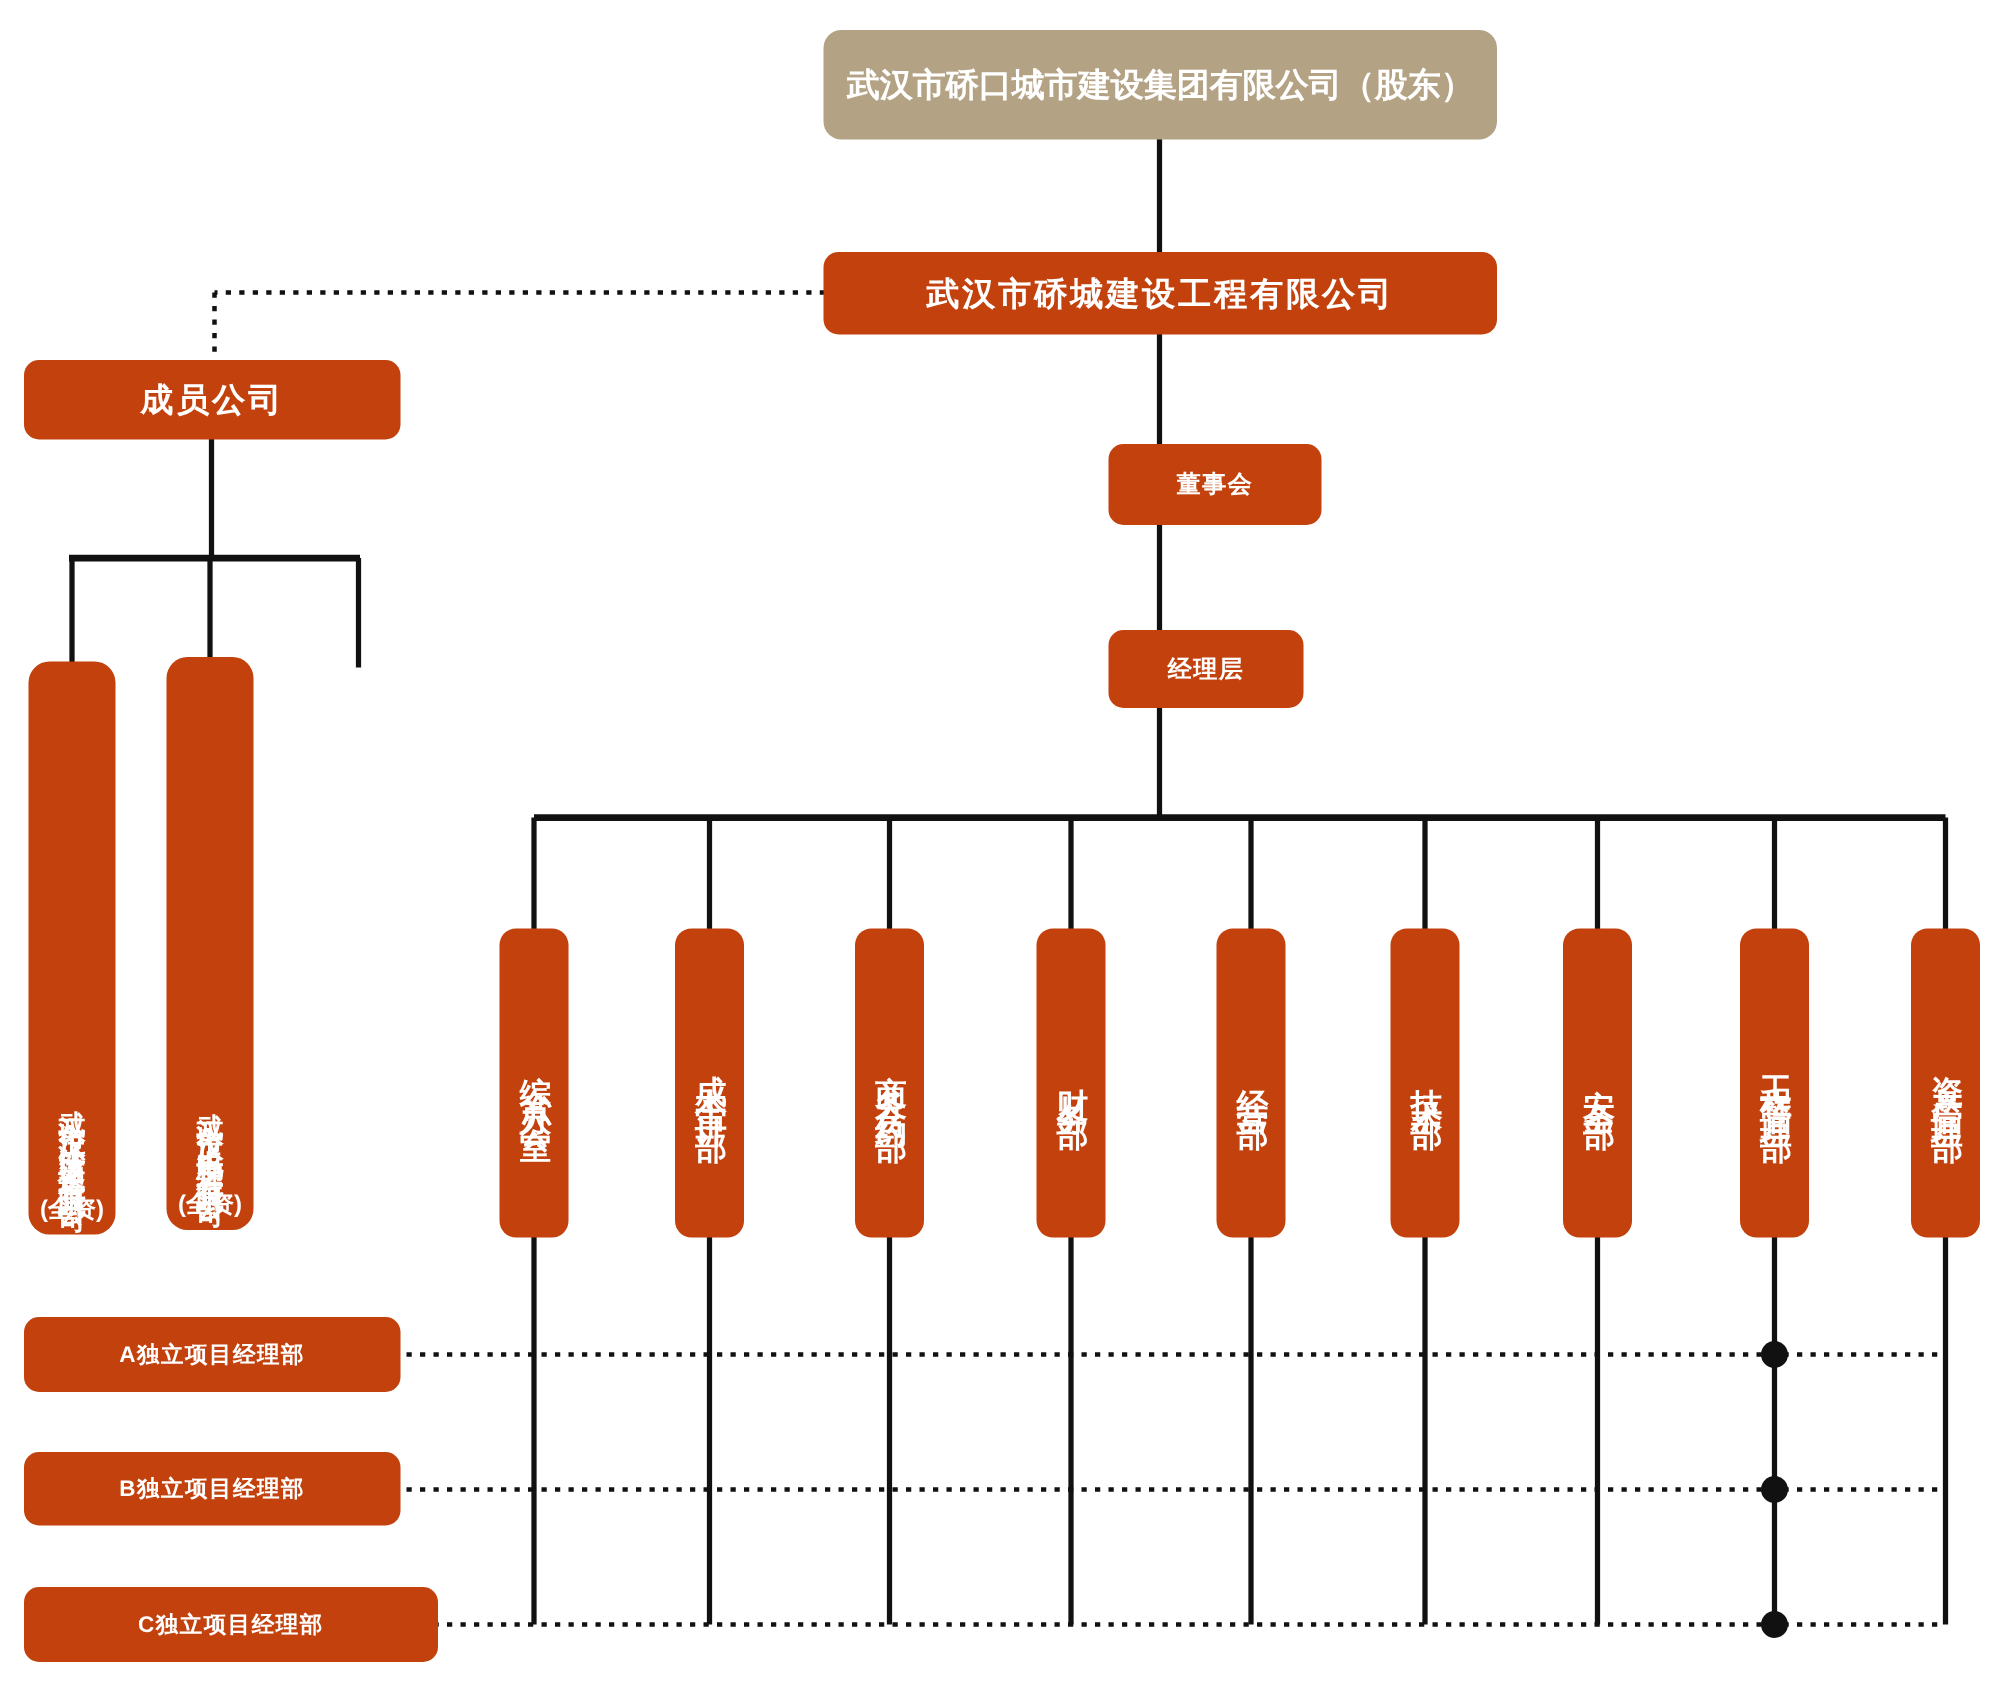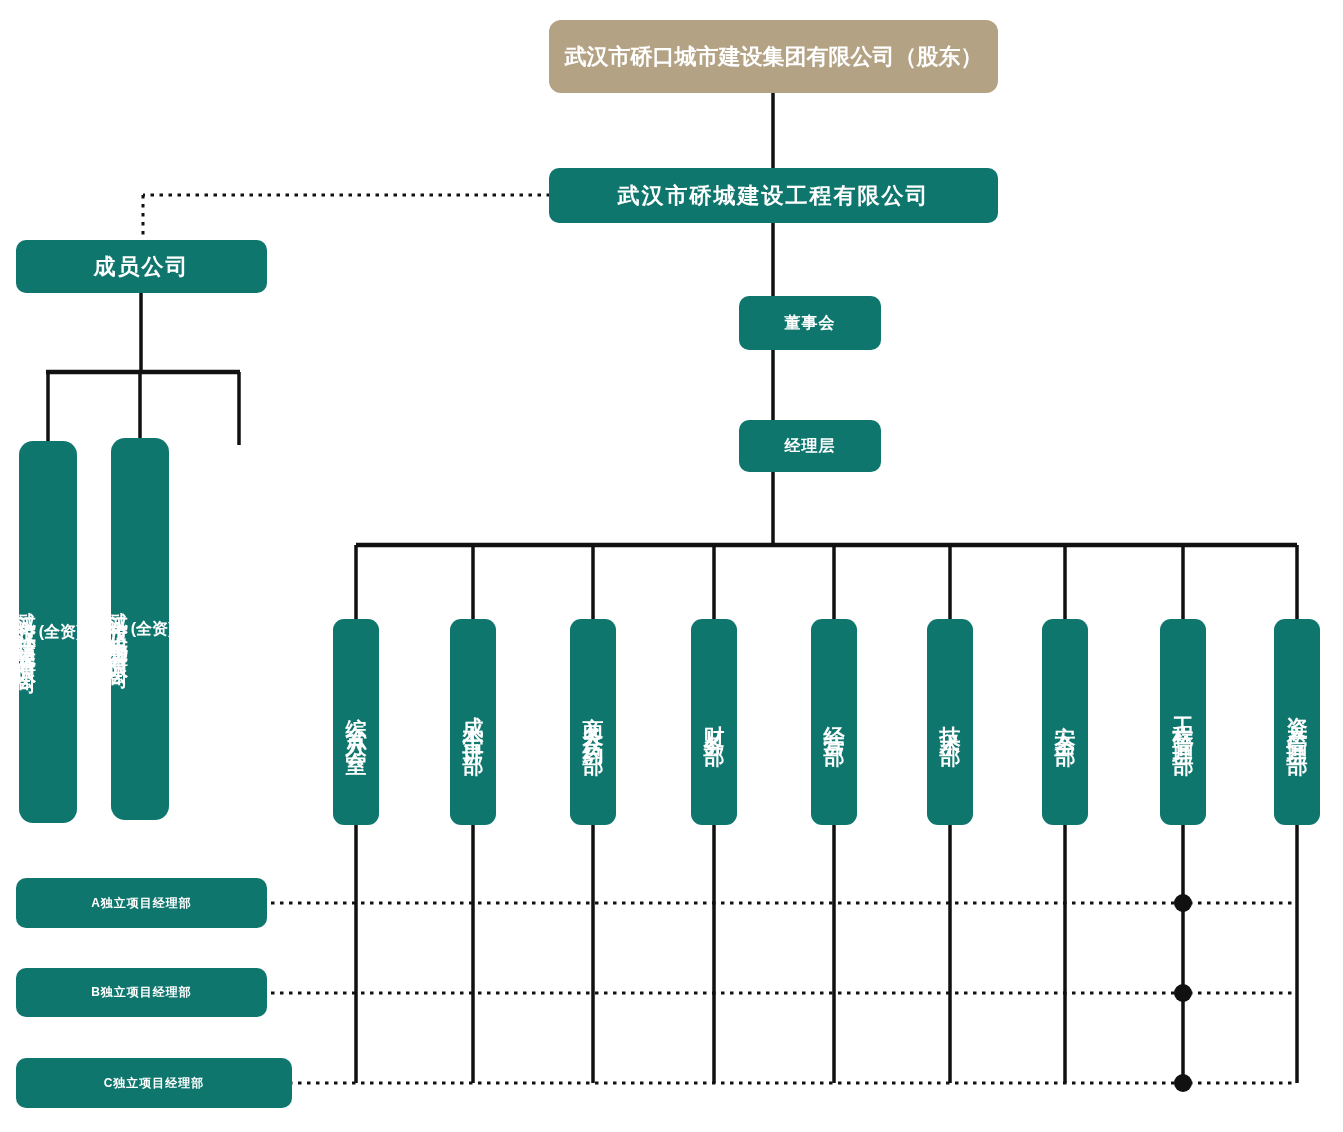--- a/index.html
+++ b/index.html
@@ -6,52 +6,52 @@
   #canvas{
     position:relative;
     width:1343px;height:1132px;
     background:#ffffff;
     font-family:"Liberation Sans","DejaVu Sans",sans-serif;
     overflow:hidden;
   }
   svg.lines{position:absolute;left:0;top:0;pointer-events:none;}
   .node{
     position:absolute;
-    background:#0f766e;
+    background:#c2410c;
     color:#ffffff;
     font-weight:bold;
     display:flex;
     align-items:center;
     justify-content:center;
     text-align:center;
     box-sizing:border-box;
     border-radius:10px;
   }
   .node.tan{background:#B4A284;border-radius:12px;}
   .top-line{font-size:22px;line-height:31px;}
   .h-label{font-size:16px;letter-spacing:1px;margin-left:36px;}
   .wide-label{font-size:22px;letter-spacing:2px;}
-  .proj-label{font-size:12px;letter-spacing:1px;}
+  .proj-label{font-size:15px;letter-spacing:1px;}
   .dept{
     width:46px;height:206px;
     border-radius:11px;
     flex-direction:column;
   }
   .dept .v-text{
     writing-mode:vertical-lr;
     text-orientation:upright;
     font-size:21px;
     letter-spacing:9px;
     font-weight:bold;
   }
   .sub{
     width:58px;height:382px;
     border-radius:14px;
-    flex-direction:row;
-    justify-content:center;
+    flex-direction:column;
+    justify-content:flex-end;
     padding:6px 0;
   }
   .sub .v-text{
     writing-mode:vertical-lr;
     text-orientation:upright;
     font-size:18px;
     letter-spacing:5px;
     font-weight:bold;
   }
   .sub .suffix{
@@ -119,21 +119,21 @@
 
   <div class="node tan" style="left:549px;top:20px;width:449px;height:73px;flex-direction:row;">
     <span class="top-line">武汉市硚口城市建设集团有限公司</span>
     <span class="top-line">（股东）</span>
   </div>
 
   <div class="node wide-label" style="left:549px;top:168px;width:449px;height:55px;">武汉市硚城建设工程有限公司</div>
 
   <div class="node h-label" style="left:703px;top:296px;width:142px;height:54px;">董事会</div>
 
-  <div class="node h-label" style="left:703px;top:420px;width:142px;height:52px;">经理层</div>
+  <div class="node h-label" style="left:703px;top:420px;width:130px;height:52px;">经理层</div>
 
   <div class="node wide-label" style="left:16px;top:240px;width:251px;height:53px;font-family:Liberation Serif, serif;">成员公司</div>
 
   <div class="node sub" style="left:19px;top:441px;">
     <span class="v-text">武汉市汉江湾建设工程有限公司</span>
     <span class="suffix">(全资)</span>
   </div>
   <div class="node sub" style="left:111px;top:438px;">
     <span class="v-text">武汉市汉正电梯工程有限公司</span>
     <span class="suffix">(全资)</span>

